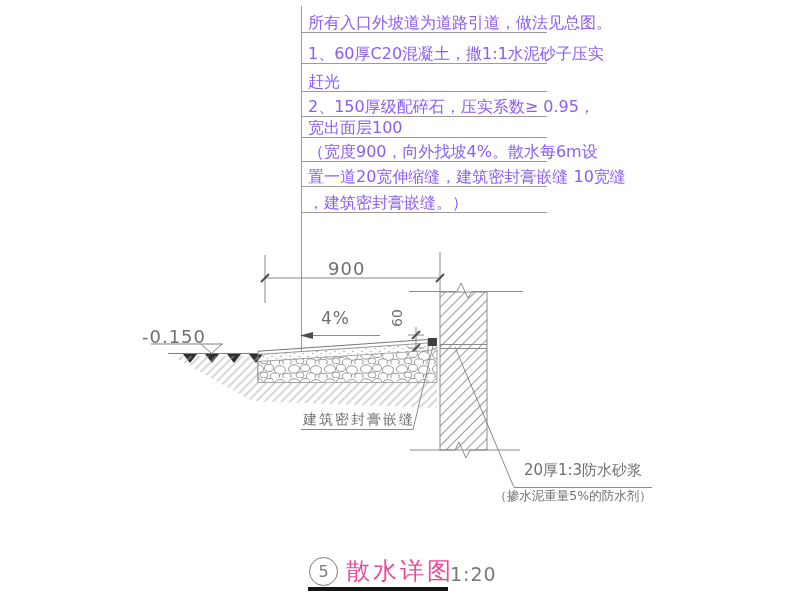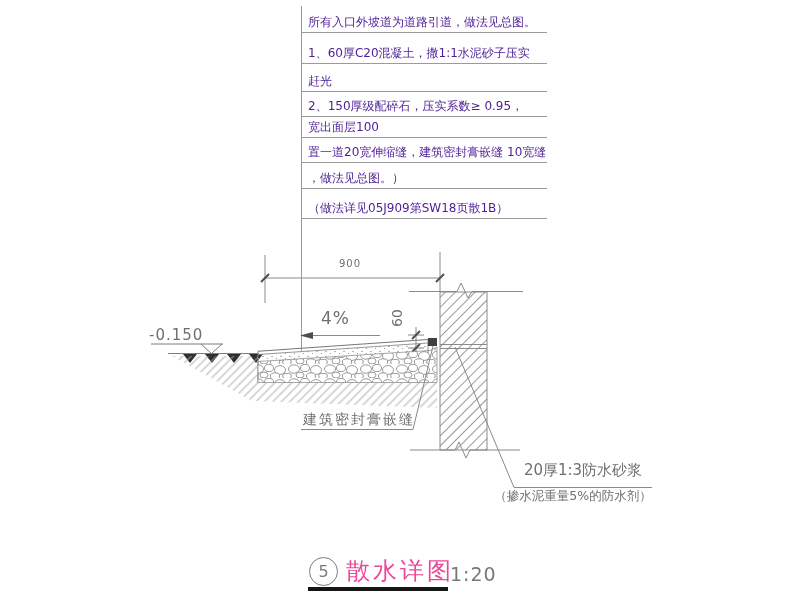--- a/index.html
+++ b/index.html
@@ -10,29 +10,29 @@
   }
   .abs{position:absolute;}
   
   #notes{
     position:absolute;left:301px;top:6px;width:246px;
   }
   .note-row{
     display:flex;align-items:flex-end;
     border-bottom:1px solid #9b9b9b;
     padding:0 0 2px 7px;
-    font-size:12px;line-height:15px;color:#4c1d95;
+    font-size:16px;line-height:15px;color:#8b5cf6;
     white-space:nowrap;overflow:visible;
   }
   
   .dwg-text{color:#6f6f6f;white-space:nowrap;}
-  #dim-900{left:328px;top:258px;width:44px;text-align:center;font-size:10px;letter-spacing:1px;}
+  #dim-900{left:328px;top:258px;width:44px;text-align:left;font-size:18px;letter-spacing:1px;}
   #slope-4{left:321px;top:308px;font-size:17px;letter-spacing:1px;}
   #dim-60{left:388px;top:310px;font-size:14px;transform:rotate(-90deg);transform-origin:center;}
-  #level{left:149px;top:326px;font-size:15px;letter-spacing:1px;}
+  #level{left:142px;top:326px;font-size:18px;letter-spacing:1px;}
   #lbl-sealant{left:303px;top:411px;font-size:14px;letter-spacing:2px;text-align:right;}
   #lbl-mortar1{left:512px;top:461px;width:142px;text-align:center;font-size:15px;}
   #lbl-mortar2{left:489px;top:488px;width:168px;text-align:center;font-size:12.5px;}
   
   #title-num{left:309px;top:557px;width:27px;height:27px;border:1.4px solid #7a7a7a;border-radius:50%;
     display:flex;align-items:center;justify-content:center;font-size:16px;color:#7a7a7a;}
   #title-name{left:346px;top:555px;font-size:24px;letter-spacing:3px;color:#ec4899;}
   #title-scale{left:450px;top:563px;font-size:19px;letter-spacing:1px;color:#787878;}
   #title-underline{left:308px;top:587px;width:140px;height:4px;background:#151515;}
   svg{position:absolute;left:0;top:0;pointer-events:none;}
@@ -128,23 +128,23 @@
 
   <path d="M455 347 L514 487.5 L652 487.5" fill="none" stroke="#8a8a8a" stroke-width="1"></path>
 </svg>
 
 <div id="notes">
   <div class="note-row" style="height:24px">所有入口外坡道为道路引道，做法见总图。</div>
   <div class="note-row" style="height:28px">1、60厚C20混凝土，撒1:1水泥砂子压实</div>
   <div class="note-row" style="height:25px">赶光</div>
   <div class="note-row" style="height:22px">2、150厚级配碎石，压实系数≥ 0.95，</div>
   <div class="note-row" style="height:18px">宽出面层100</div>
+  <div class="note-row" style="height:21px">（宽度900，向外找坡4%。散水每6m设</div>
   <div class="note-row" style="height:22px">置一道20宽伸缩缝，建筑密封膏嵌缝 10宽缝</div>
-  <div class="note-row" style="height:23px">，做法见总图。）</div>
-  <div class="note-row" style="height:27px">（做法详见05J909第SW18页散1B）</div>
+  <div class="note-row" style="height:23px">，建筑密封膏嵌缝。）</div>
 </div>
 
 <div class="abs dwg-text" id="dim-900">900</div>
 <div class="abs dwg-text" id="slope-4">4%</div>
 <div class="abs dwg-text" id="dim-60">60</div>
 <div class="abs dwg-text" id="level">-0.150</div>
 <div class="abs dwg-text" id="lbl-sealant">建筑密封膏嵌缝</div>
 <div class="abs dwg-text" id="lbl-mortar1">20厚1:3防水砂浆</div>
 <div class="abs dwg-text" id="lbl-mortar2">（掺水泥重量5%的防水剂）</div>
 

